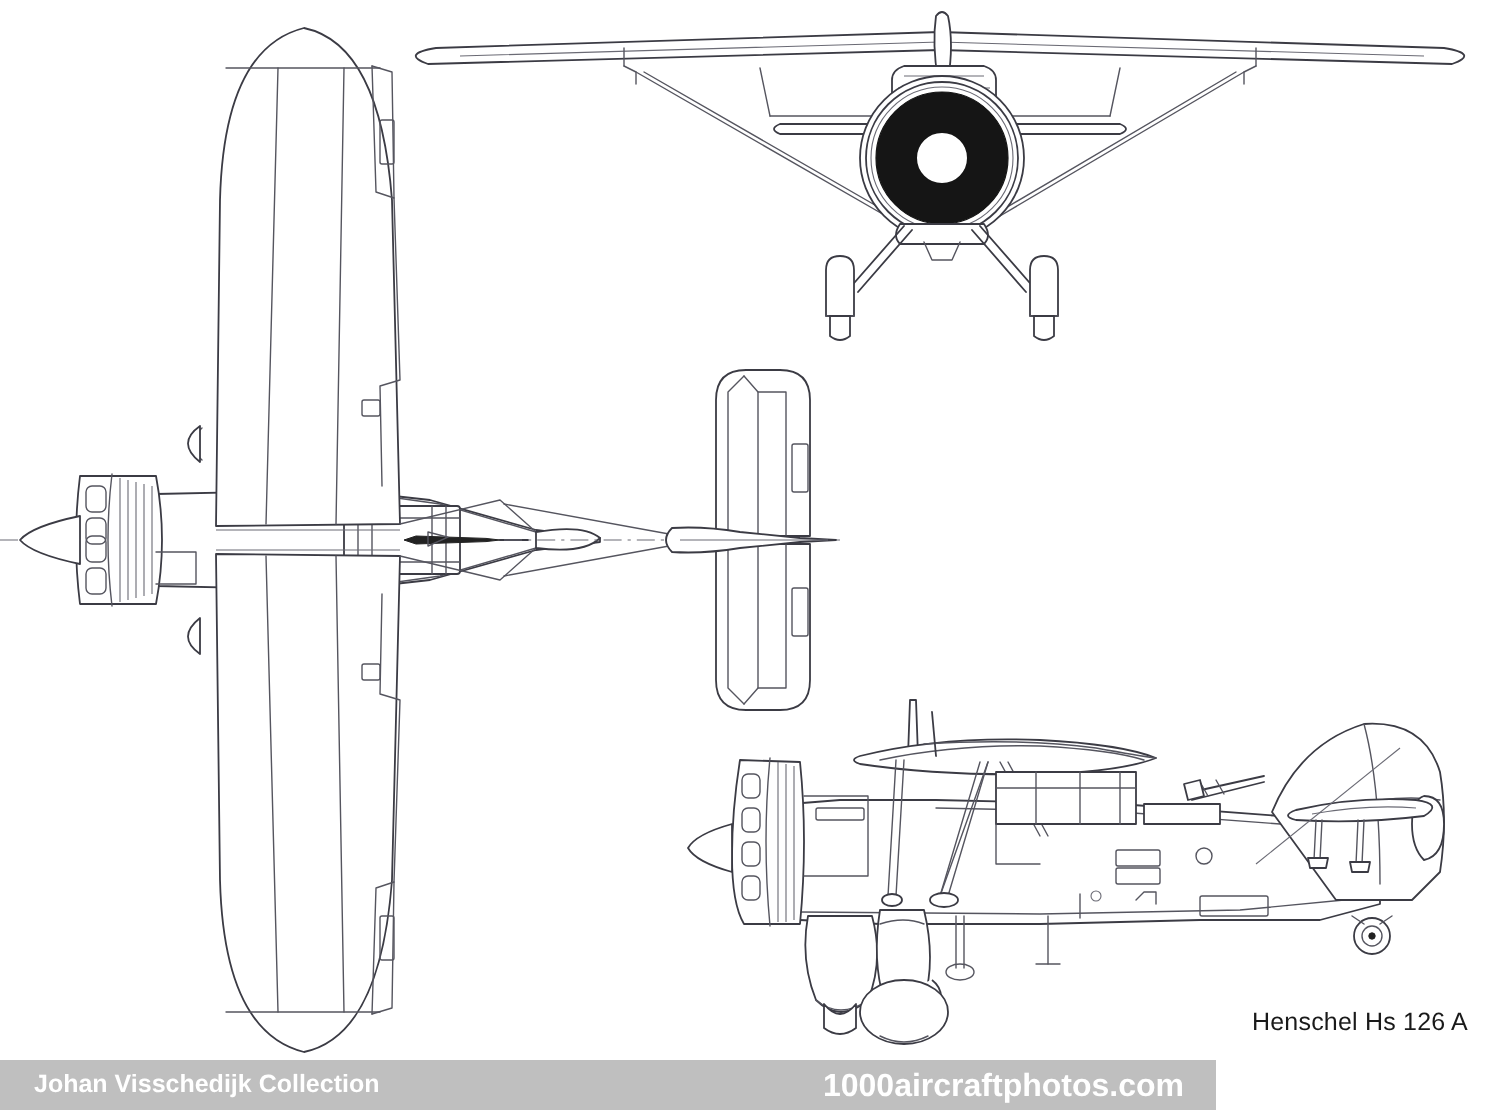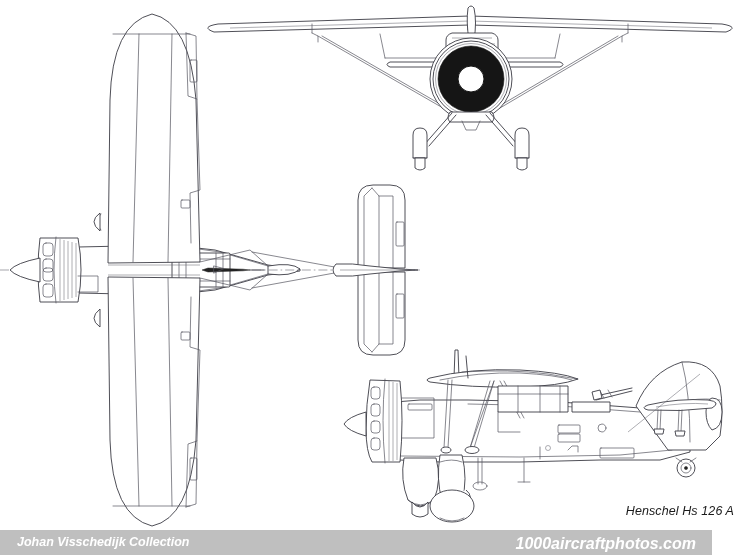--- a/index.html
+++ b/index.html
@@ -10,21 +10,20 @@
   }
   body {
     font-family: "Liberation Sans", sans-serif;
   }
   #page {
     position: relative;
     width: 750px;
     height: 555px;
     background: #737373;
     overflow: hidden;
-    font-style: italic;
   }
   #drawing-canvas {
     position: absolute;
     left: 0;
     top: 0;
     width: 750px;
     height: 555px;
     display: block;
   }
   .caption {
@@ -33,21 +32,21 @@
     top: 504px;
     font-size: 12.5px;
     color: #1a1a1a;
     letter-spacing: 0.1px;
     white-space: nowrap;
   }
   #footer-bar {
     position: absolute;
     left: 0;
     top: 530px;
-    width: 712px;
+    width: 608px;
     height: 25px;
     background: #bfbfbf;
   }
   #footer-bar .footer-left {
     position: absolute;
     left: 17px;
     top: 5px;
     font-size: 12.5px;
     font-weight: bold;
     color: #ffffff;

